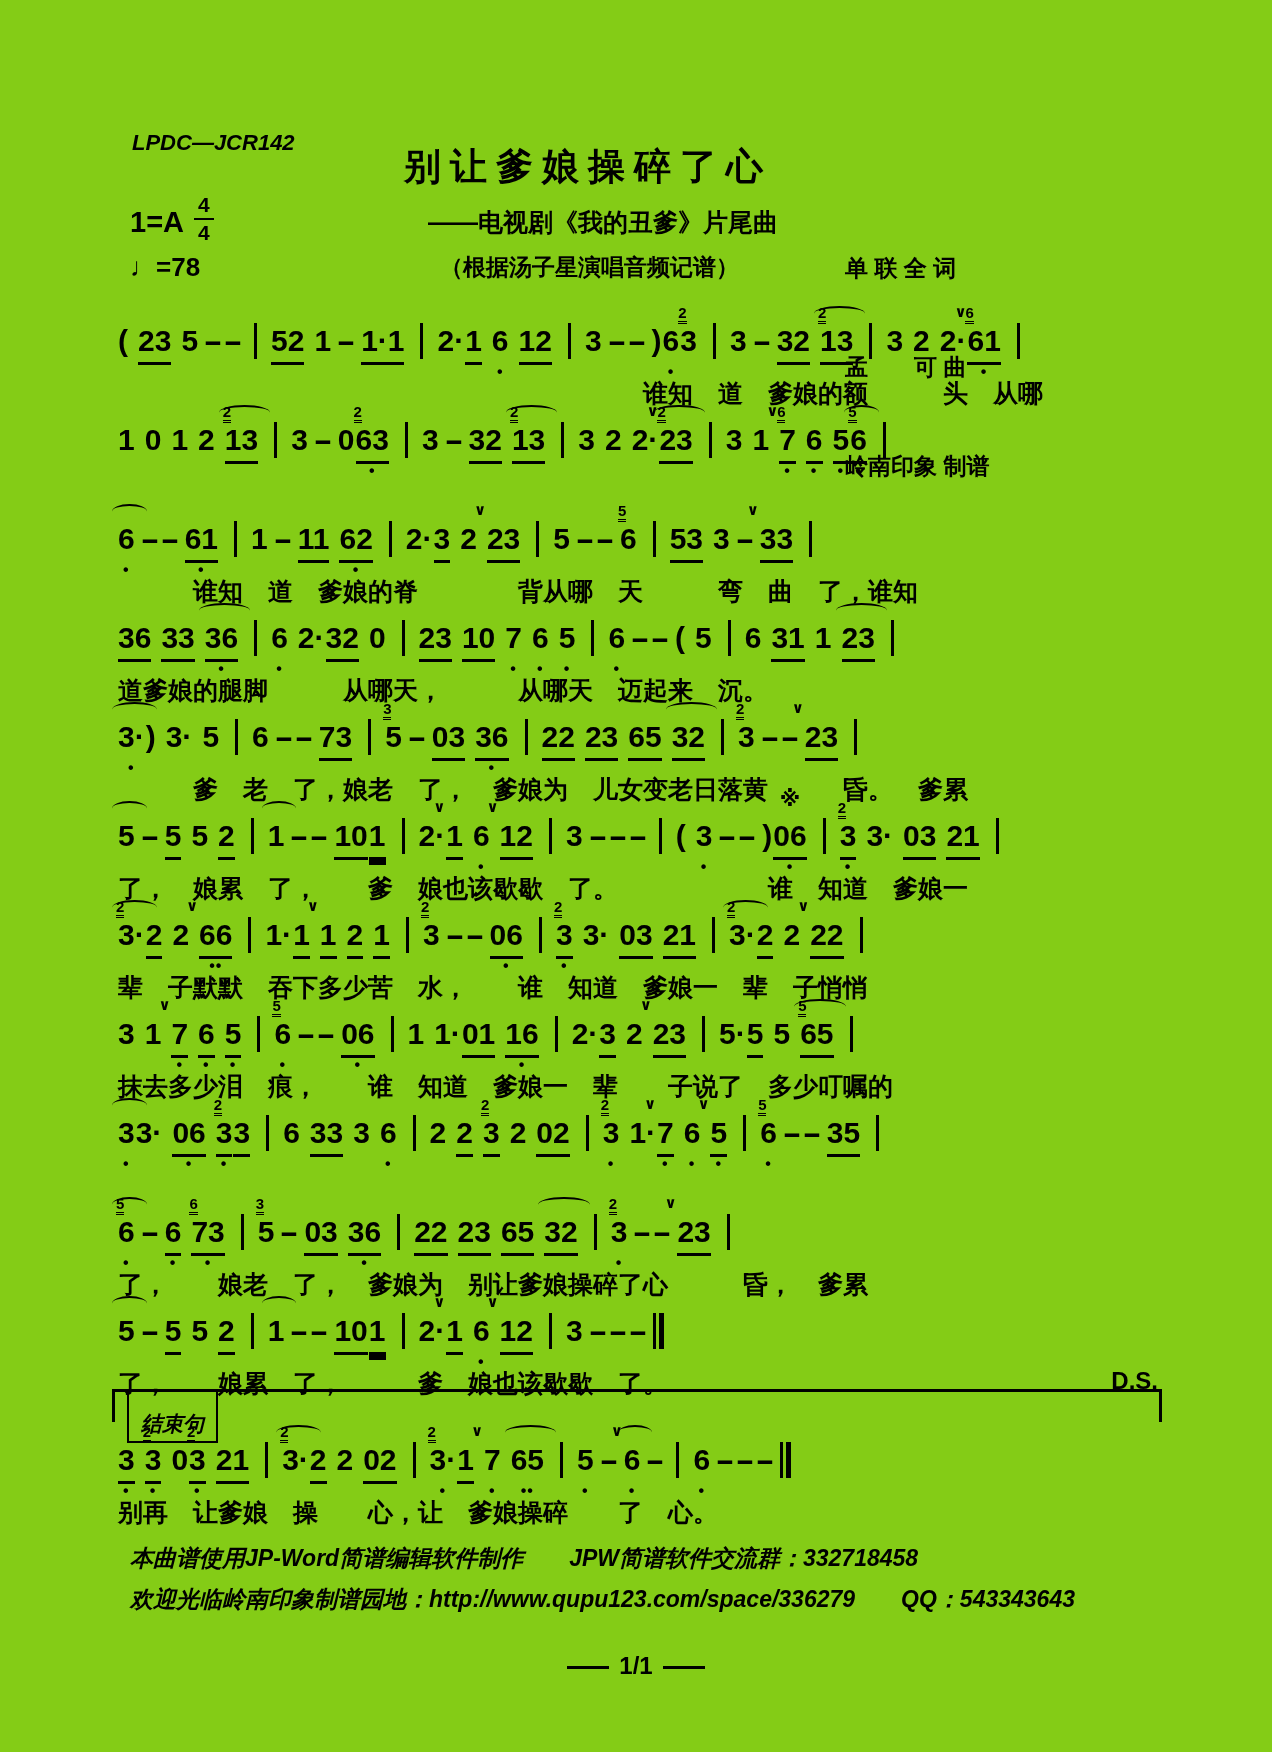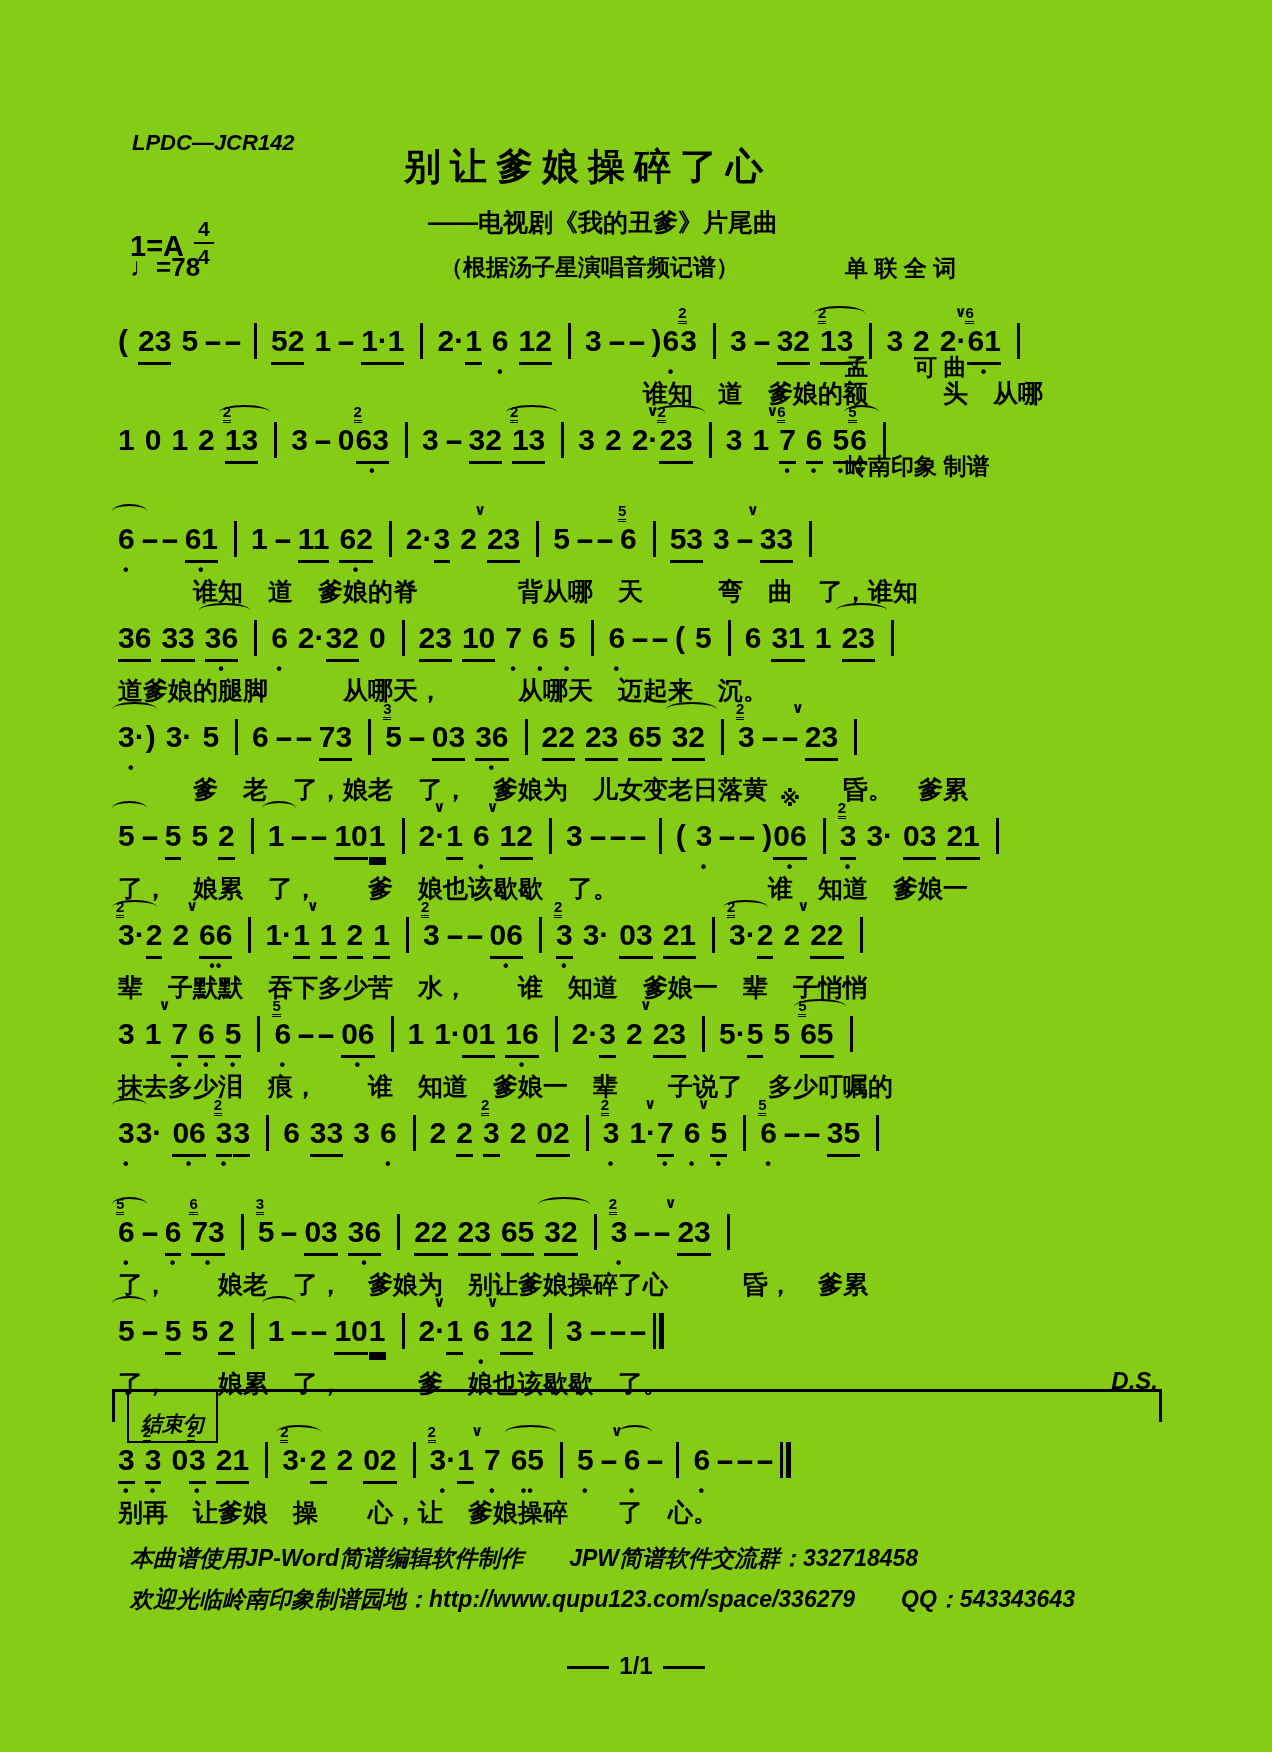--- a/index.html
+++ b/index.html
@@ -3,21 +3,21 @@
 <meta charset="utf-8">
 <style>
   html,body{margin:0;padding:0;background:#e8e8e8;}
   .page{position:relative;width:1272px;height:1752px;background:#84cc16;overflow:hidden;
         font-family:"Liberation Sans","DejaVu Sans",sans-serif;color:#000;}
   
   .catalog{position:absolute;left:132px;top:130px;font-size:22px;font-weight:bold;font-style:italic;}
   .title{position:absolute;left:404px;top:142px;font-size:37px;font-weight:bold;letter-spacing:9px;}
   .subtitle{position:absolute;left:428px;top:206px;font-size:25px;font-weight:bold;}
   .srcnote{position:absolute;left:440px;top:252px;font-size:23px;font-weight:bold;}
-  .keyblock{position:absolute;left:130px;top:194px;font-size:29px;font-weight:bold;margin-top:24px;}
+  .keyblock{position:absolute;left:130px;top:194px;font-size:29px;font-weight:bold;}
   .ts{display:inline-block;margin-left:10px;text-align:center;vertical-align:-8px;}
   .ts .n{display:block;font-size:21px;font-weight:bold;line-height:1.05;border-bottom:2.5px solid #000;padding:0 4px 2px;}
   .ts .d{display:block;font-size:21px;font-weight:bold;line-height:1.05;padding-top:2px;}
   .tempo{position:absolute;left:130px;top:252px;font-size:26px;font-weight:bold;}
   .credits{position:absolute;left:845px;top:186px;font-size:23px;font-weight:bold;line-height:33px;white-space:pre;}
   
   .score{position:absolute;left:118px;top:300px;width:1042px;}
   .system{position:relative;height:99px;}
   .system.ending{margin-top:30px;}
   .noterow{white-space:nowrap;padding-top:20px;height:48px;}
@@ -33,21 +33,21 @@
              background:linear-gradient(90deg,#000 0 3px,transparent 3px 6px,#000 6px 11px);}
   .tk i{font-style:normal;}
   .arc{position:absolute;top:-14px;left:-6px;right:-12px;height:13px;
        border-top:2.5px solid #000;border-radius:50% 50% 0 0;}
   .br{position:absolute;top:-17px;left:-13px;font-size:15px;font-weight:bold;}
   .gr{position:absolute;top:-15px;left:-2px;font-size:15px;font-weight:bold;line-height:1;
       border-bottom:3px double #000;padding-bottom:1px;}
   .seg{position:absolute;top:-28px;left:50%;transform:translateX(-50%);font-size:21px;font-weight:bold;}
   .dt{position:absolute;top:44px;left:0;right:0;text-align:center;font-size:16px;line-height:1;font-weight:bold;letter-spacing:1px;}
   .lyr{position:relative;margin-top:9px;height:30px;font-size:25px;font-weight:bold;white-space:pre;}
-  .ds{position:absolute;right:2px;top:0;font-size:24px;font-weight:bold;font-style:italic;}
+  .ds{position:absolute;right:2px;top:0;font-size:24px;font-weight:bold;}
   .volta{position:absolute;top:-30px;left:-6px;right:-2px;height:30px;
          border-top:3px solid #000;border-left:3px solid #000;border-right:3px solid #000;}
   .vlabel{position:absolute;left:12px;top:0;border:2.5px solid #000;border-top:none;
           padding:18px 12px 3px;font-size:21px;font-weight:bold;font-style:italic;}
   
   .f1{position:absolute;left:130px;top:1543px;font-size:23px;font-weight:bold;font-style:italic;white-space:pre;}
   .f2{position:absolute;left:130px;top:1584px;font-size:23px;font-weight:bold;font-style:italic;white-space:pre;}
   .pnum{position:absolute;left:0;top:1652px;width:100%;text-align:center;font-size:24px;font-weight:bold;}
   .pline{display:inline-block;width:42px;border-bottom:3px solid #000;vertical-align:middle;margin:0 10px;}
 </style>

